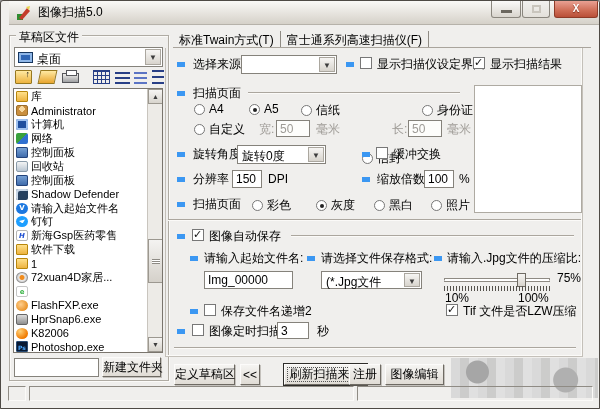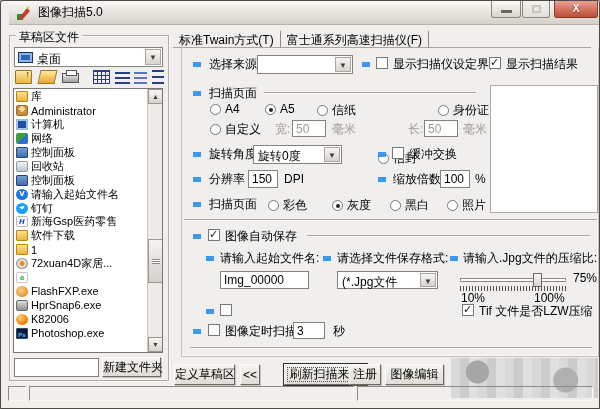--- a/index.html
+++ b/index.html
@@ -95,21 +95,21 @@
   .cb.on::after{content:"✓";position:absolute;left:0px;top:-2px;font-size:11px;font-weight:bold;color:#111;}
   .ritem{position:absolute;height:14px;}
   .rdo{display:inline-block;width:11px;height:11px;border:1px solid #777;border-radius:50%;background:#fff;
        vertical-align:-2px;margin-right:4px;position:relative;}
   .rdo.on::after{content:"";position:absolute;left:3px;top:3px;width:4px;height:4px;border-radius:50%;background:#222;}
   .ritem b{font-weight:normal;font-size:12px;white-space:nowrap;}
   
   #tabstrip{position:absolute;left:172px;top:30px;width:418px;height:17px;border-bottom:1px solid #A9A49C;}
   .tab{display:inline-block;height:16px;padding:1px 6px 0 6px;border-right:1px solid #8F8B84;cursor:default;}
   .tab.active{font-weight:normal;}
-  #tabpage{position:absolute;left:180px;top:47px;width:418px;height:309px;
+  #tabpage{position:absolute;left:164px;top:47px;width:418px;height:309px;
            border:1px solid #C4C0B9;border-top:none;box-shadow:inset -1px -1px 0 #FBFAF8;}
   #preview{position:absolute;left:308px;top:37px;width:108px;height:128px;background:#fff;border:1px solid #AEAaa2;}
   
   #slider-track{position:absolute;left:278px;top:230px;width:106px;height:3px;background:#fff;
                 border:1px solid #8E8A83;border-bottom-color:#fff;box-shadow:0 1px 0 #8E8A83;}
   #slider-thumb{position:absolute;left:72px;top:-6px;width:9px;height:14px;
                 background:linear-gradient(#F5F4F2,#D8D4CD);border:1px solid #6E6A63;}
   #slider-ticks{position:absolute;left:278px;top:238px;width:106px;height:5px;
                 background:repeating-linear-gradient(90deg,#55524D 0 1px,transparent 1px 3px);}
   
@@ -187,20 +187,24 @@
         </div>
         <div class="frow">
           <span class="fico fi-recycle-bin"></span>
           <span>回收站</span>
         </div>
         <div class="frow">
           <span class="fico fi-control-panel"></span>
           <span>控制面板</span>
         </div>
         <div class="frow">
+          <span class="fico fi-shadow-defender"></span>
+          <span>Shadow Defender</span>
+        </div>
+        <div class="frow">
           <span class="fico fi-vivo">V</span>
           <span>请输入起始文件名</span>
         </div>
         <div class="frow">
           <span class="fico fi-dingtalk"></span>
           <span>钉钉</span>
         </div>
         <div class="frow">
           <span class="fico fi-gsp">H</span>
           <span>新海Gsp医药零售</span>
@@ -335,20 +339,21 @@
     <div id="slider-track">
       <span id="slider-thumb"></span>
     </div>
     <div id="slider-ticks"></div>
     <span class="lbl" style="left:391px;top:224px;">75%</span>
     <span class="lbl" style="left:279px;top:244px;">10%</span>
     <span class="lbl" style="left:352px;top:244px;">100%</span>
 
     <span class="bullet" style="left:24px;top:261px;"></span>
     <span class="cb" style="left:38px;top:256px;"></span>
+    <span class="lbl" style="left:55px;top:257px;">保存文件名递增2</span>
 
     <span class="cb on" style="left:280px;top:256px;"></span>
     <span class="lbl" style="left:297px;top:257px;">Tif 文件是否LZW压缩</span>
 
     <span class="bullet" style="left:11px;top:281px;"></span>
     <span class="cb" style="left:26px;top:276px;"></span>
     <span class="lbl" style="left:43px;top:277px;">图像定时扫描</span>
     <input class="tinput" style="left: 111px; top: 274px; width: 32px; height: 17px;" value="3">
     <span class="lbl" style="left:151px;top:277px;">秒</span>
 

